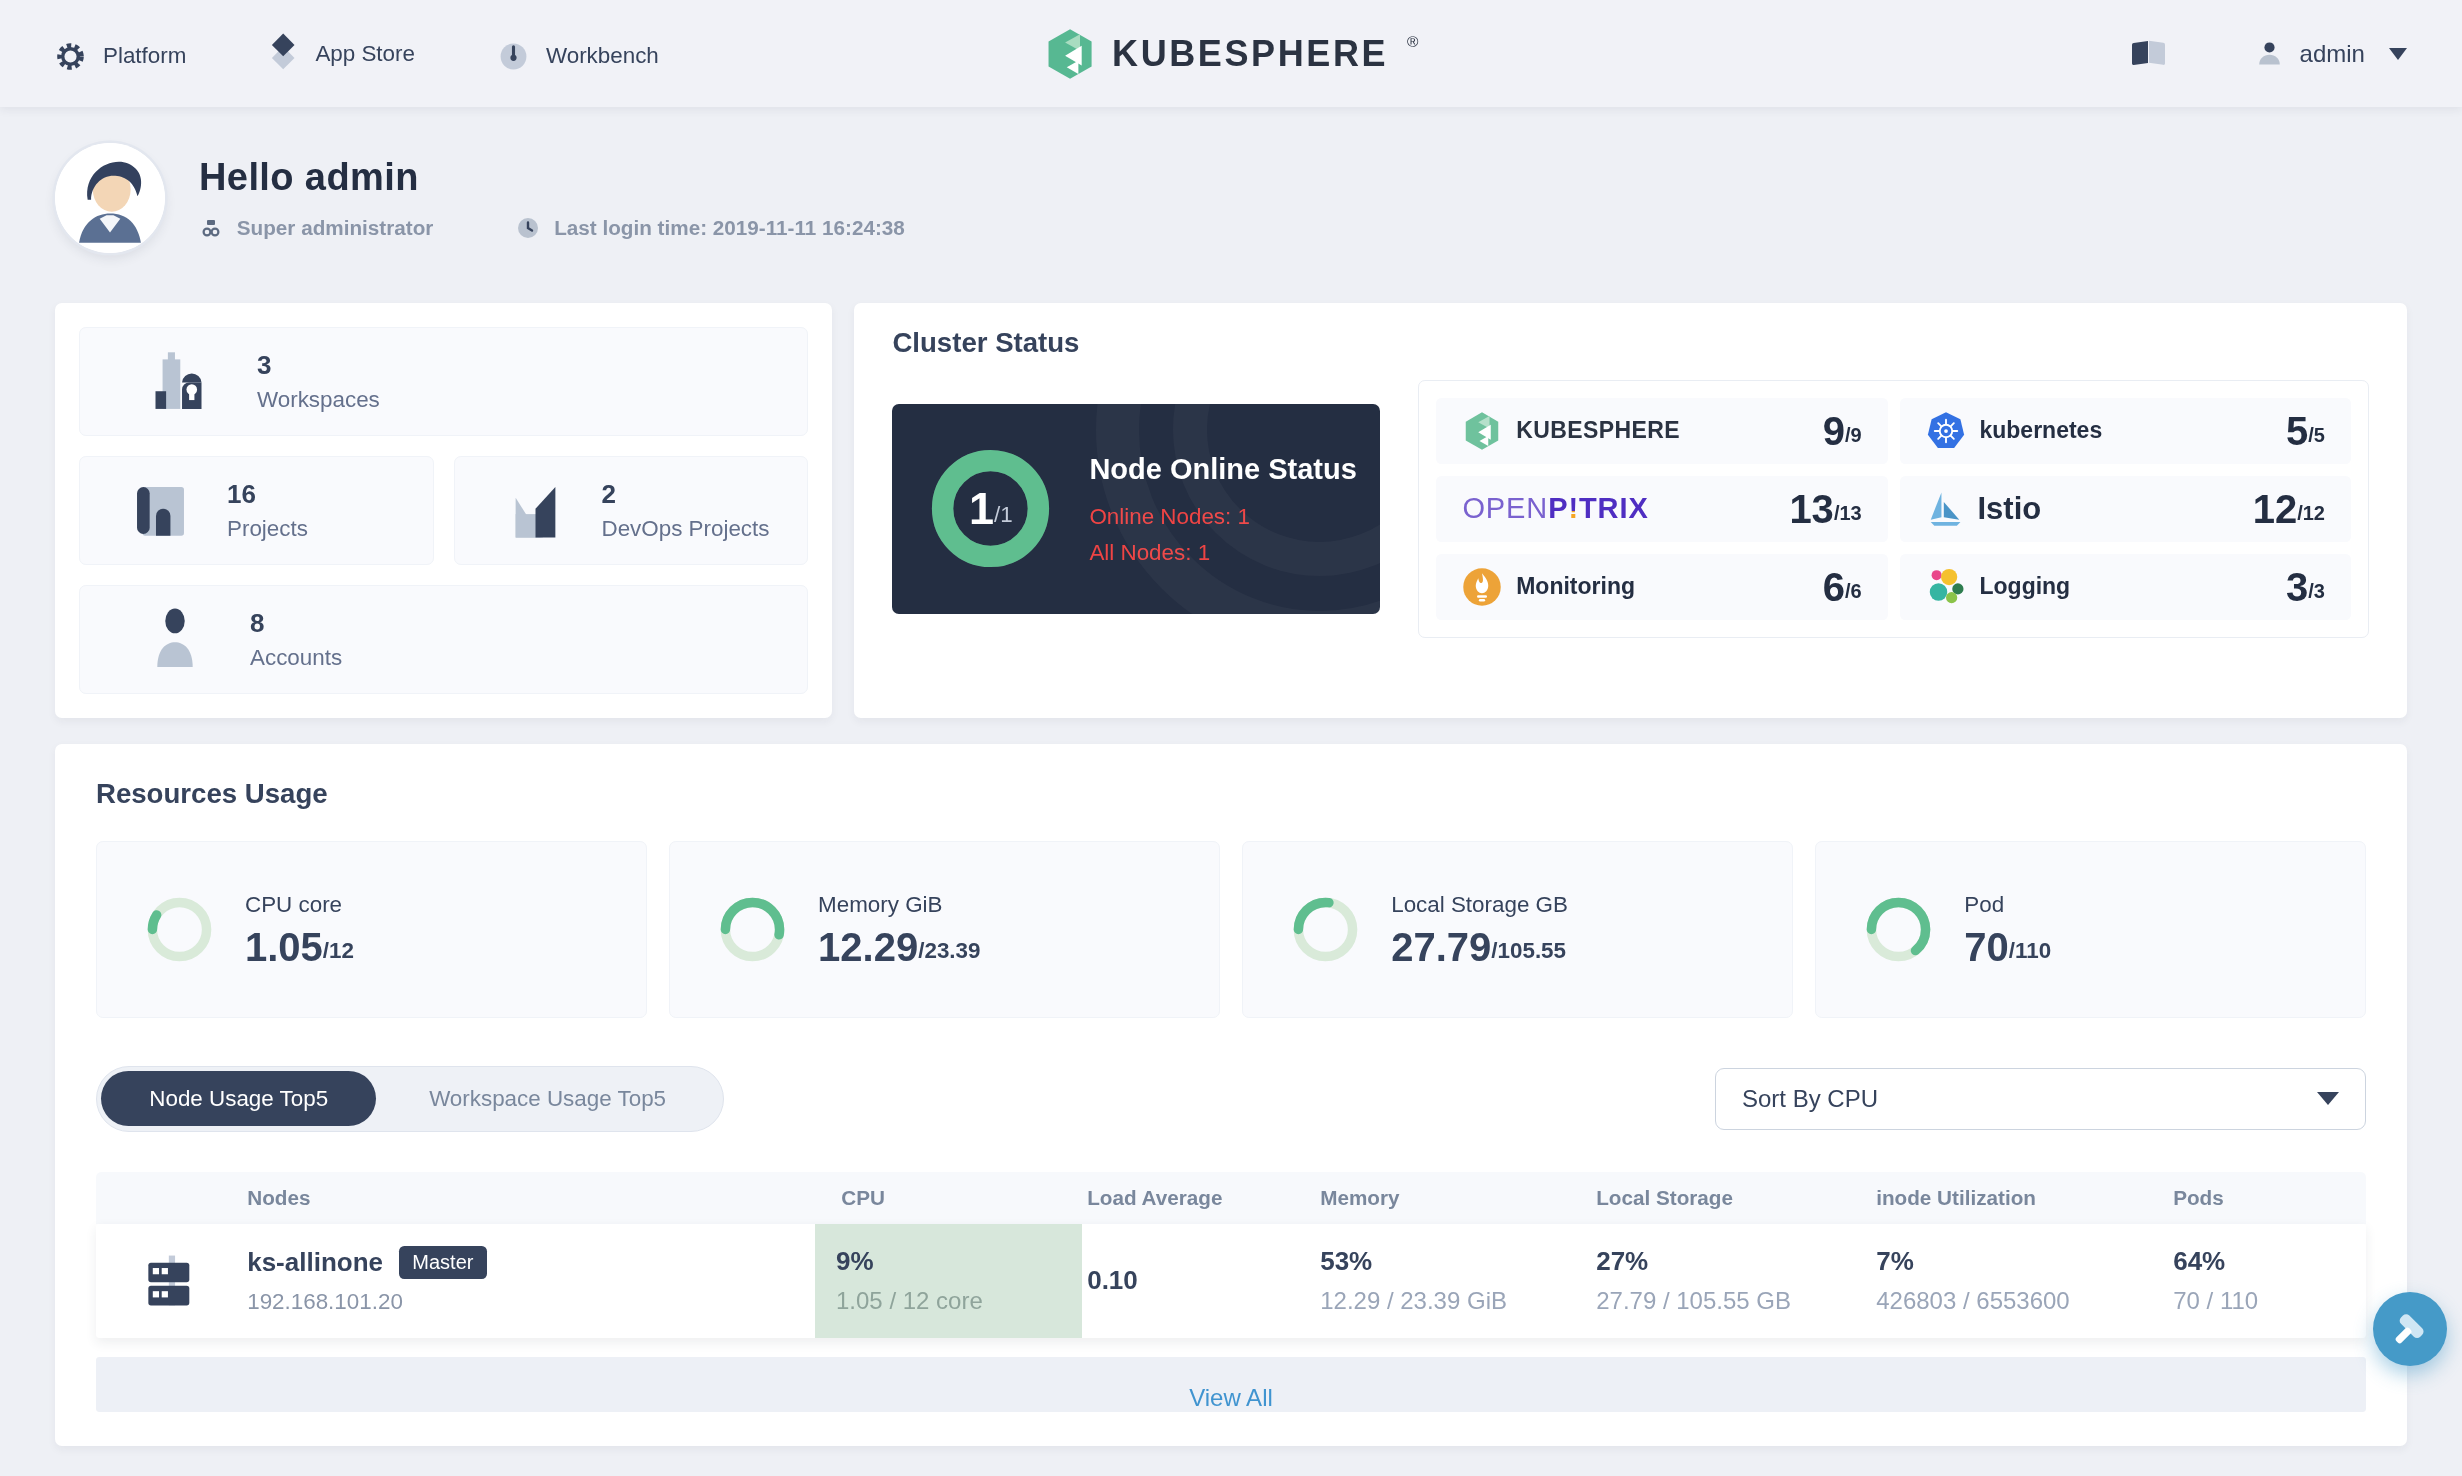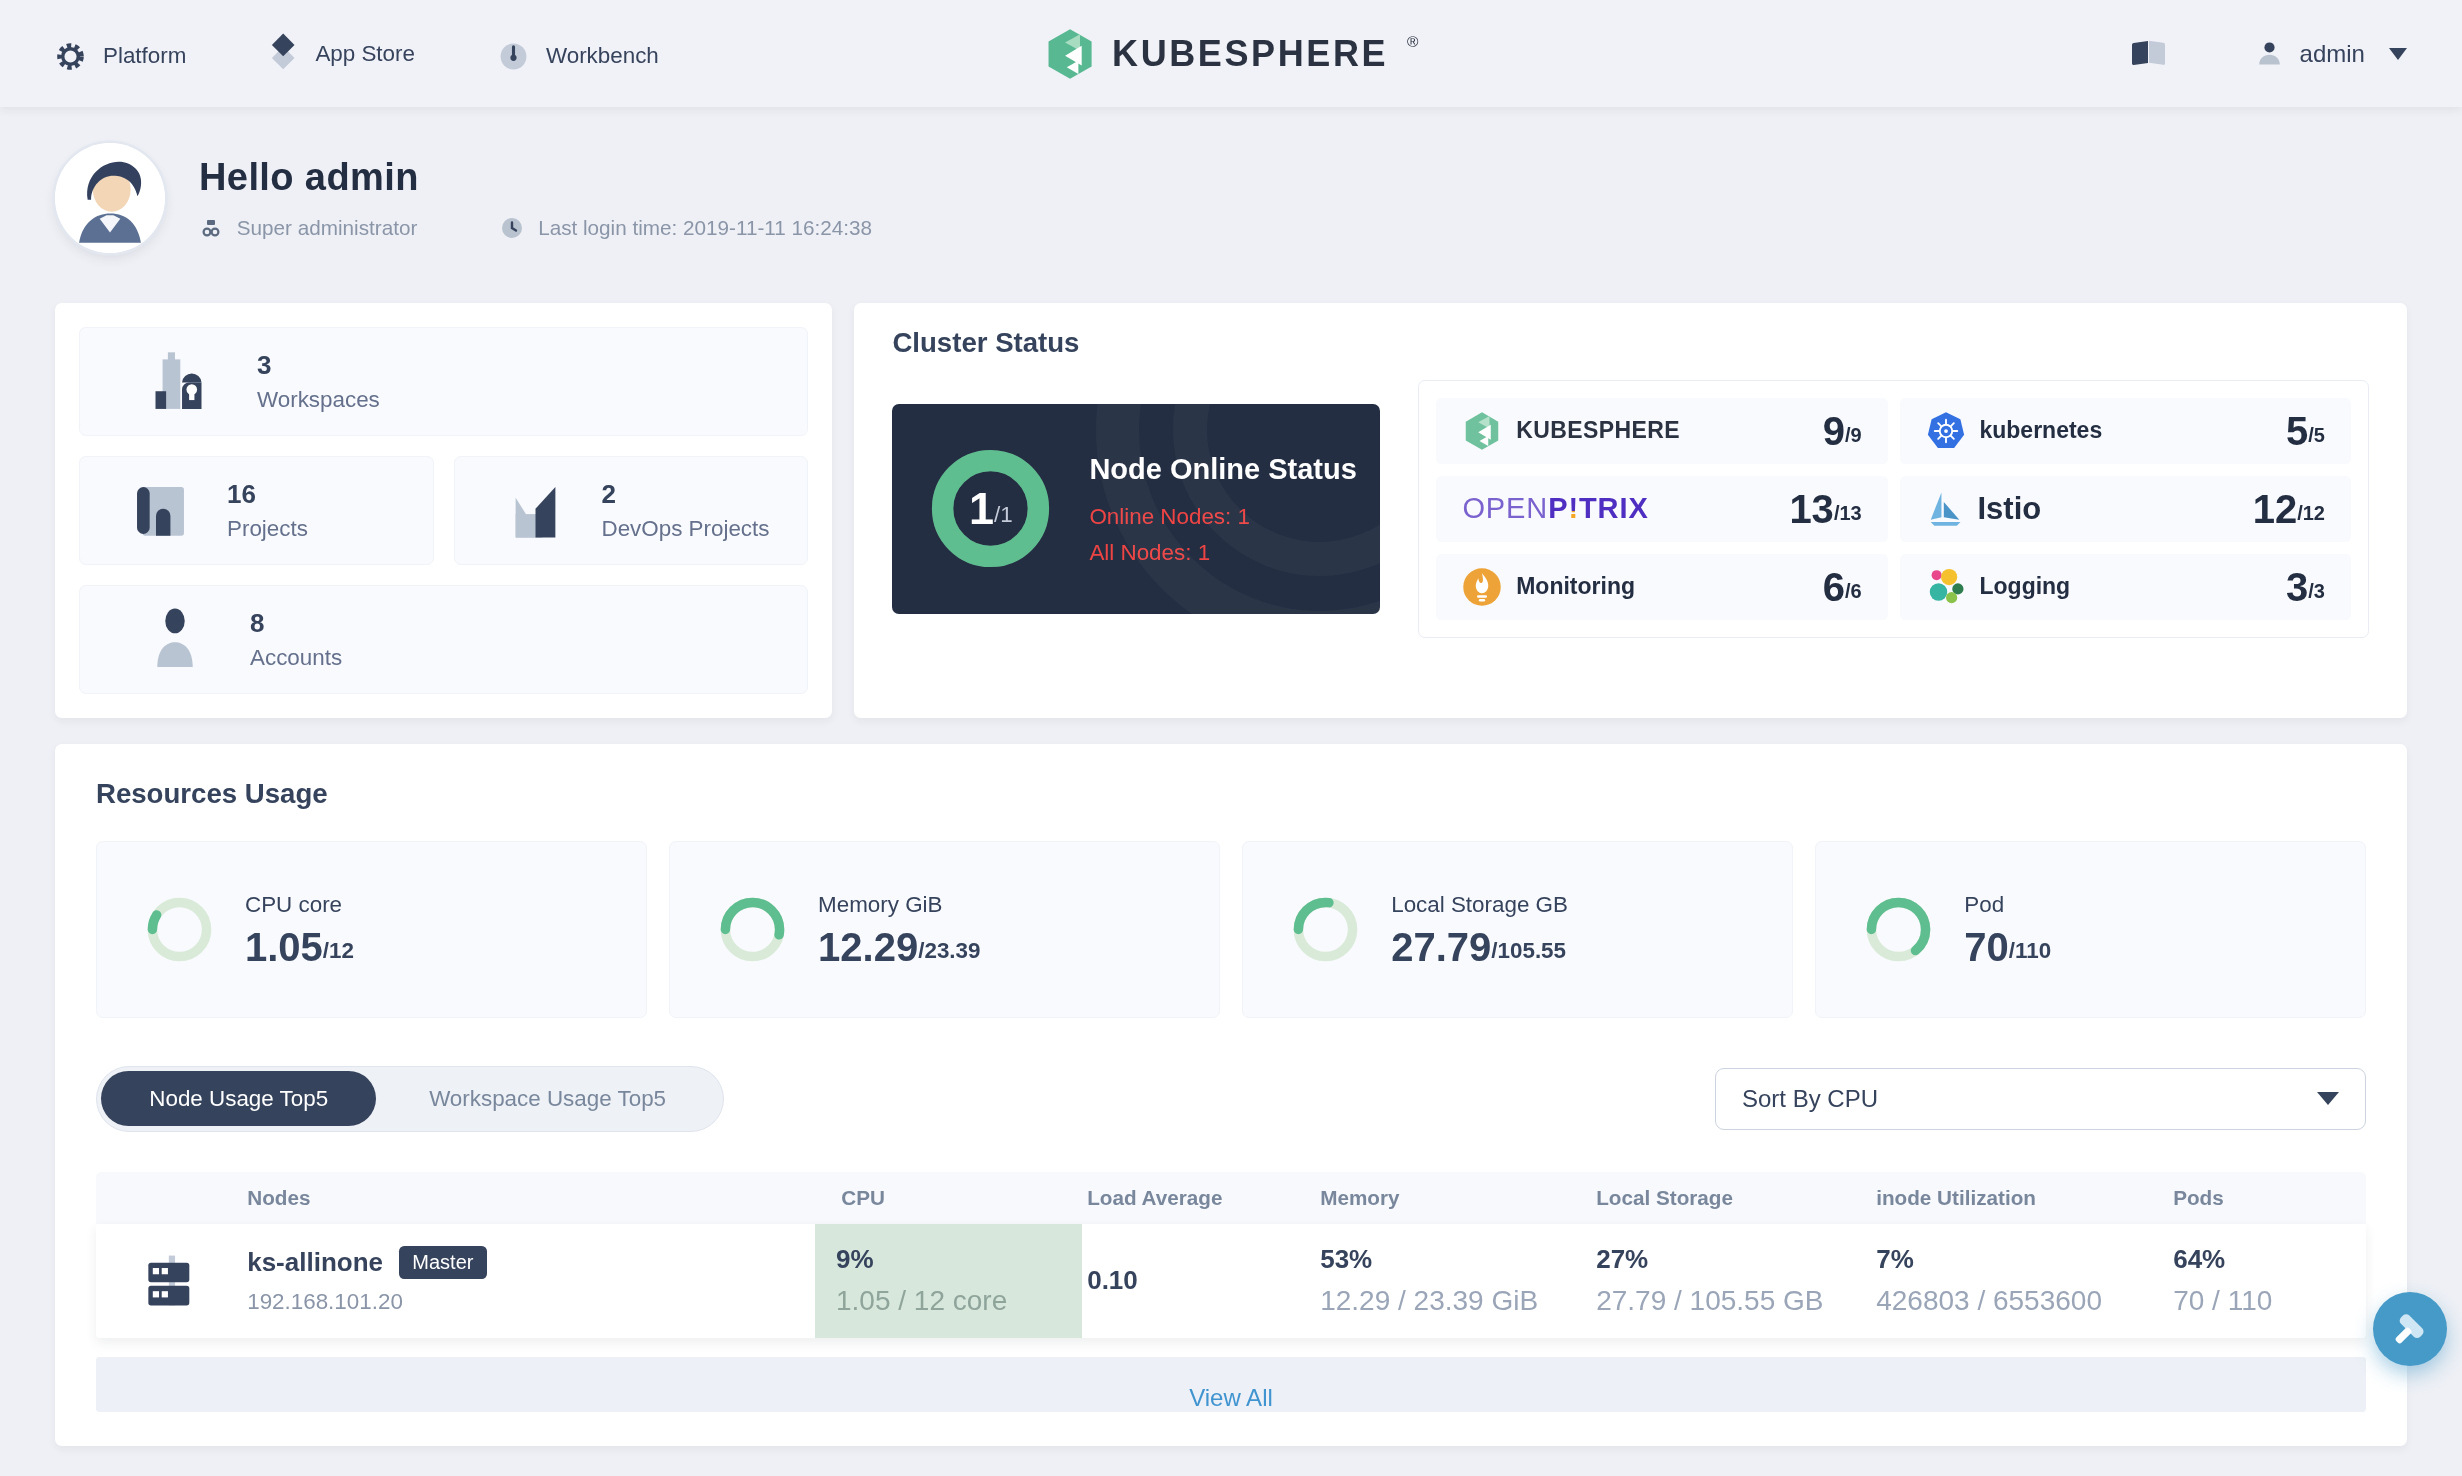--- a/index.html
+++ b/index.html
@@ -41,21 +41,21 @@
   .book-icon i { width:16.4px; height:22.4px; display:block; }
   .book-icon .p1 { background:#36435c; transform:skewY(-8deg); border-radius:1.7px 0 0 1.7px;}
   .book-icon .p2 { background:#c3cbd9; transform:skewY(8deg); border-radius:0 1.7px 1.7px 0;}
 
   
   .hero { display:flex; align-items:center; gap:34px; margin:36px 55px 0; }
   .avatar { width:110px; height:110px; border-radius:50%; background:#fff;
     box-shadow:0 0 0 2.6px #e3e7ef, 0 5.2px 12px rgba(36,46,66,.10);
     overflow:hidden; flex:0 0 auto; }
   .hero-text .greet { font-size:38px; font-weight:700; color:#242e42; letter-spacing:0.4px;}
-  .hero-meta { display:flex; align-items:center; gap:83px; margin-top:17px; }
+  .hero-meta { display:flex; align-items:center; gap:83px; margin-top:17px;font-weight:bold; }
   .hero-meta .meta { display:flex; align-items:center; gap:13.8px; font-size:20.7px; color:#8a95a8; }
 
   
   .row1 { display:flex; gap:22.4px; margin:50px 55px 0; }
   .card { background:#fff; border-radius:6.9px; box-shadow:0 3.4px 8.6px rgba(36,46,66,.05); }
   .stats-card { width:777px; padding:24px; display:flex; flex-direction:column; gap:20px; }
   .stats-grid2 { display:flex; gap:20px; }
   .stat-tile { background:#f9fafd; border:0.9px solid #f0f3f8; border-radius:6.9px;
     height:109px; display:flex; align-items:center; gap:45px; padding-left:65px; cursor:pointer;}
   .stat-tile.half { flex:1; padding-left:48px; gap:34px;}
@@ -121,21 +121,21 @@
 
   
   .ntable { margin-top:40px; }
   .tgrid { display:grid; grid-template-columns:146px 594px 246px 233px 276px 280px 297px 1fr; }
   .thead { background:#f7f9fc; border-radius:5.2px 5.2px 0 0; height:52px; align-items:center; }
   .thead .th { font-size:20.7px; font-weight:600; color:#79879c; padding-left:5.2px;}
   .trow { background:#fff; border-radius:3.4px; box-shadow:0 4.3px 12px rgba(36,46,66,.08);
     height:114px; align-items:stretch; cursor:pointer; }
   .cell { display:flex; flex-direction:column; justify-content:center; padding-left:5.2px;}
   .cell .pct { font-size:26px; font-weight:700; color:#36435c; }
-  .cell .detail { font-size:28px; color:#9aa5b8; margin-top:10.3px; }
+  .cell .detail { font-size:24px; color:#9aa5b8; margin-top:10.3px; }
   .cell.cpu-hl { background:#d7e7db; padding-left:20.7px; margin-left:-20.7px; padding-right:17px;}
   .cell.cpu-hl .detail { color:#8fa49b; }
   .node-cell { justify-content:center; }
   .node-name-row { display:flex; align-items:center; gap:15.5px; }
   .node-name { font-size:26px; font-weight:700; color:#36435c; }
   .badge { background:#36435c; color:#fff; font-size:20px; padding:5.2px 13.8px; border-radius:5.2px; }
   .node-ip { font-size:22.4px; color:#8a95a8; margin-top:10.3px; }
   .icon-cell { display:flex; align-items:center; justify-content:center; }
   .tfoot { margin-top:19px; height:55px; background:#edf0f6; border-radius:3.4px;
     display:flex; align-items:flex-end; justify-content:center; }

